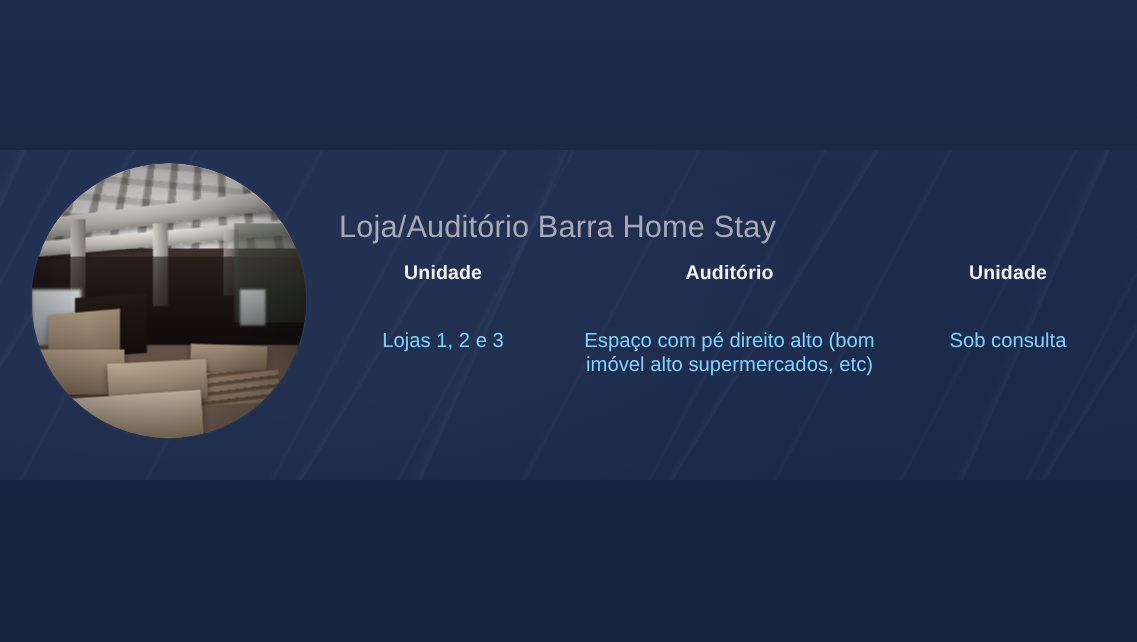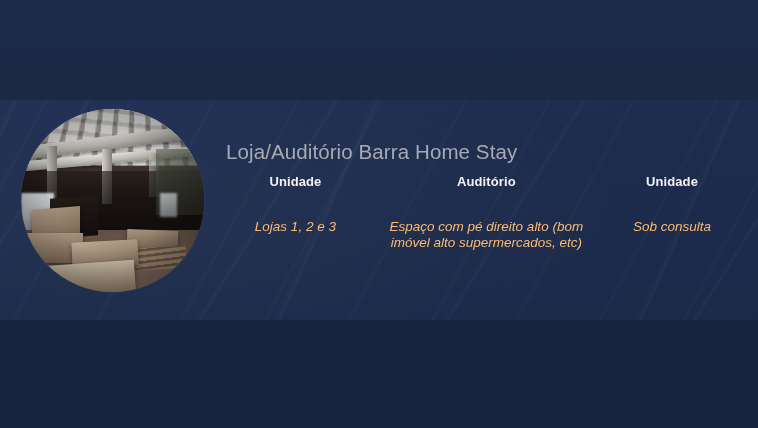--- a/index.html
+++ b/index.html
@@ -244,26 +244,25 @@
     font-weight: 700;
     color: #f2f3f6;
     padding: 0 0 30px 0;
     text-align: center;
     letter-spacing: 0.1px;
     margin-top: 20px;
   }
   .table td {
     font-size: 13.5px;
     font-weight: 400;
-    color: #fdba74;
+    color: #7dd3fc;
     text-align: center;
     vertical-align: top;
     line-height: 1.22;
     padding: 0;
-    font-style: italic;
   }
   .col-unidade { width: 31%; }
   .col-descricao { width: 40%; }
   .col-aluguel { width: 29%; }
 </style>
 </head>
 <body>
 
 <div id="slide">
 

